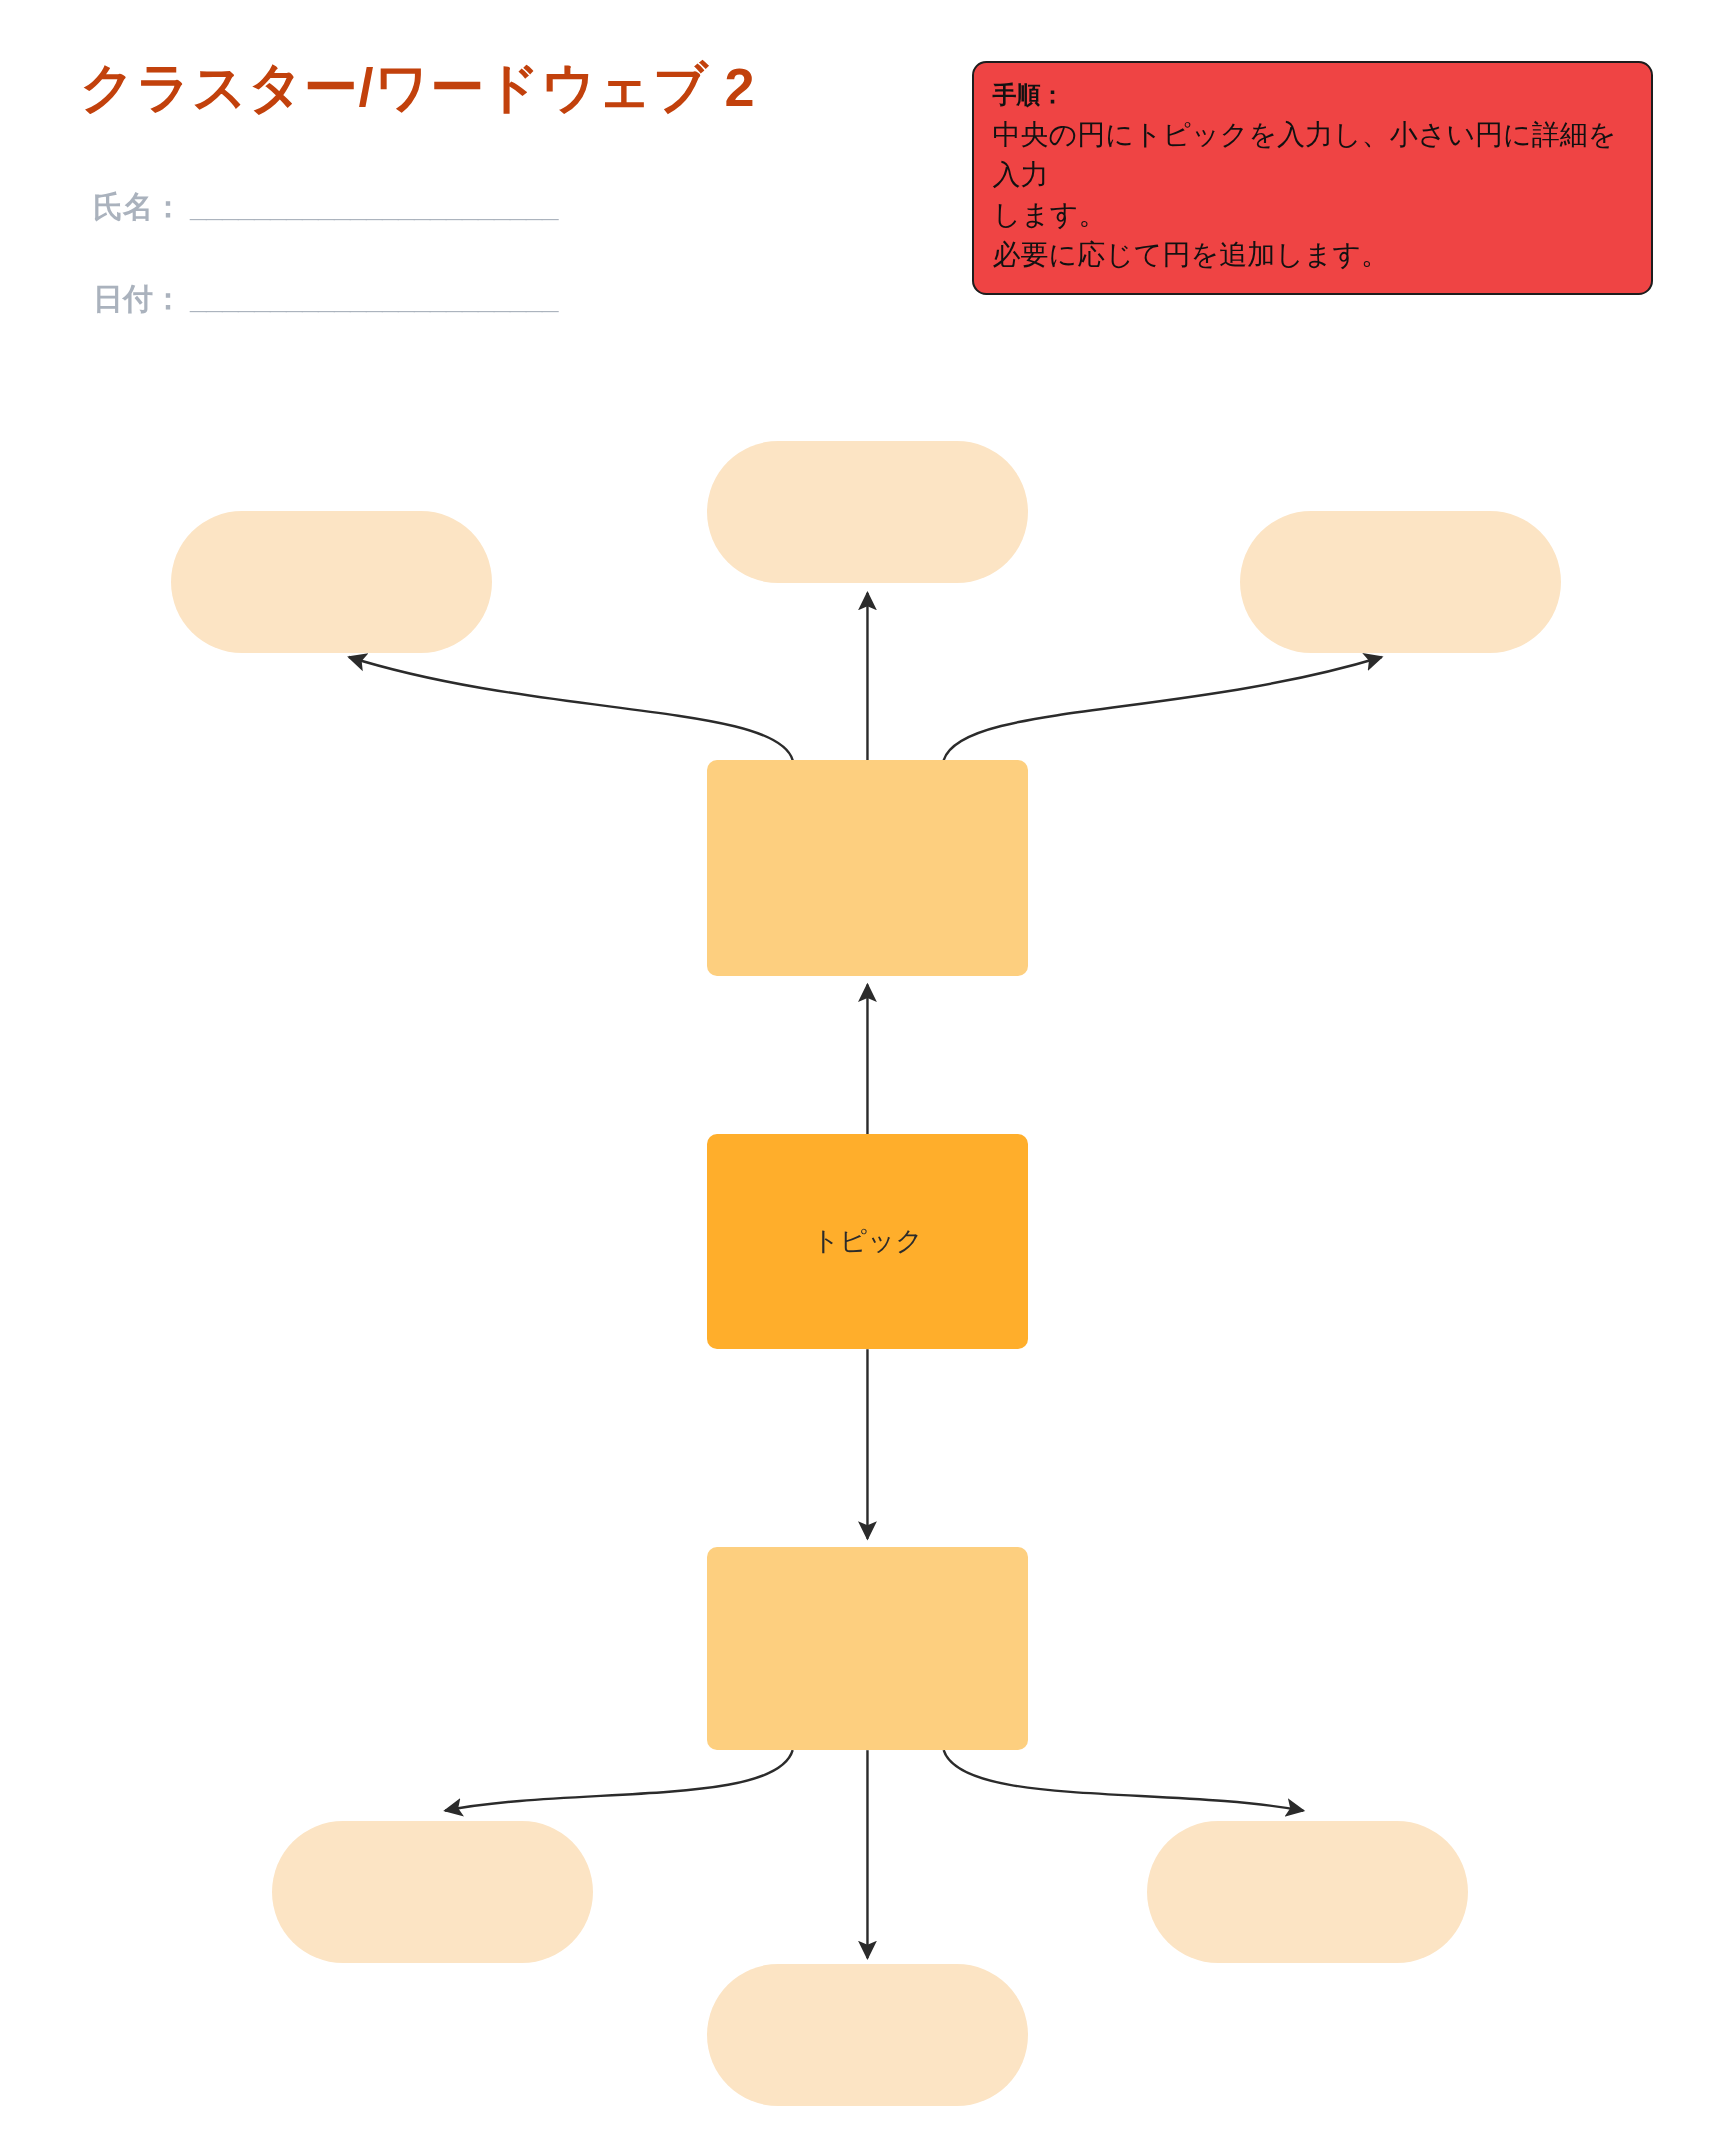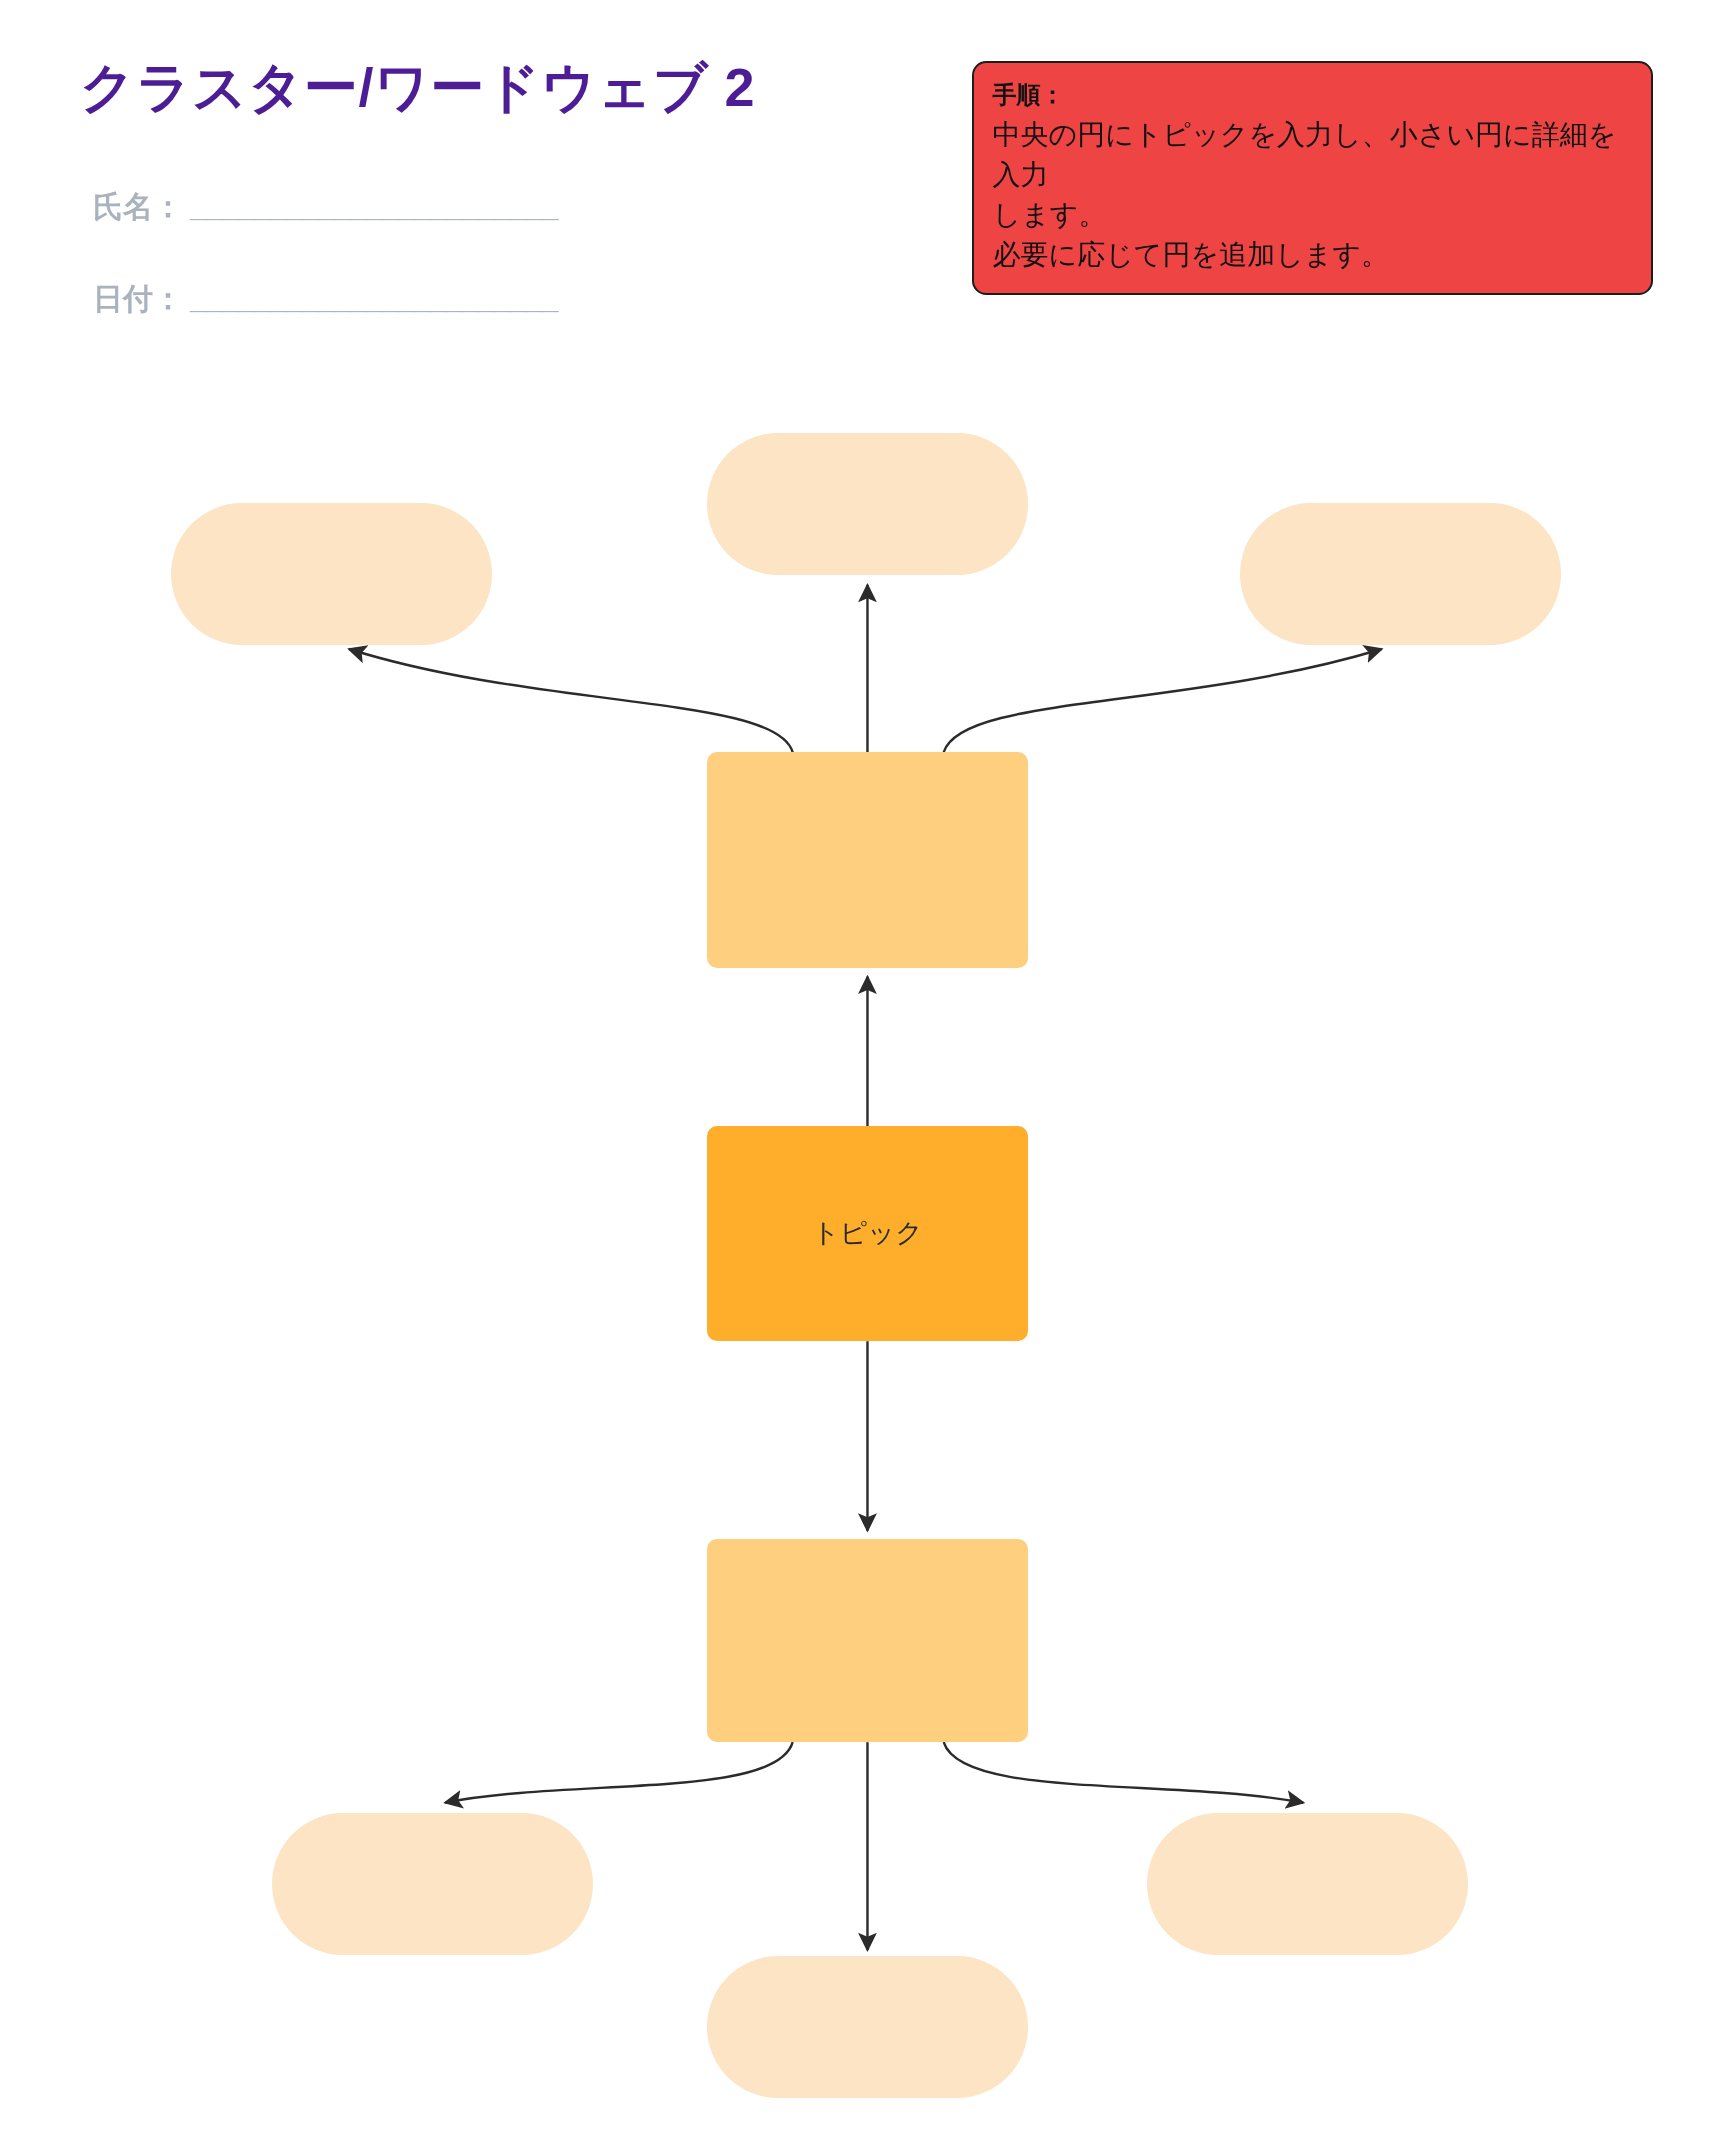--- a/index.html
+++ b/index.html
@@ -18,21 +18,21 @@
     overflow: hidden;
   }
 
   
   #worksheet-title {
     position: absolute;
     left: 80px;
     top: 56px;
     font-size: 54px;
     font-weight: bold;
-    color: #4c1d95;
+    color: #c2410c;
     letter-spacing: 0.7px;
     white-space: nowrap;
     line-height: 1.15;
   }
   .field-row {
     position: absolute;
     display: flex;
     align-items: baseline;
     color: #aab2bd;
     white-space: nowrap;
@@ -75,21 +75,21 @@
   .instruction-line {
     font-size: 28px;
     color: #111111;
     line-height: 1.42;
   }
 
   
   #diagram {
     position: absolute;
     left: 0;
-    top: 4px;
+    top: 12px;
     width: 1710px;
     height: 2013px;
   }
   .node {
     position: absolute;
     box-sizing: border-box;
     display: flex;
     align-items: center;
     justify-content: center;
     text-align: center;

